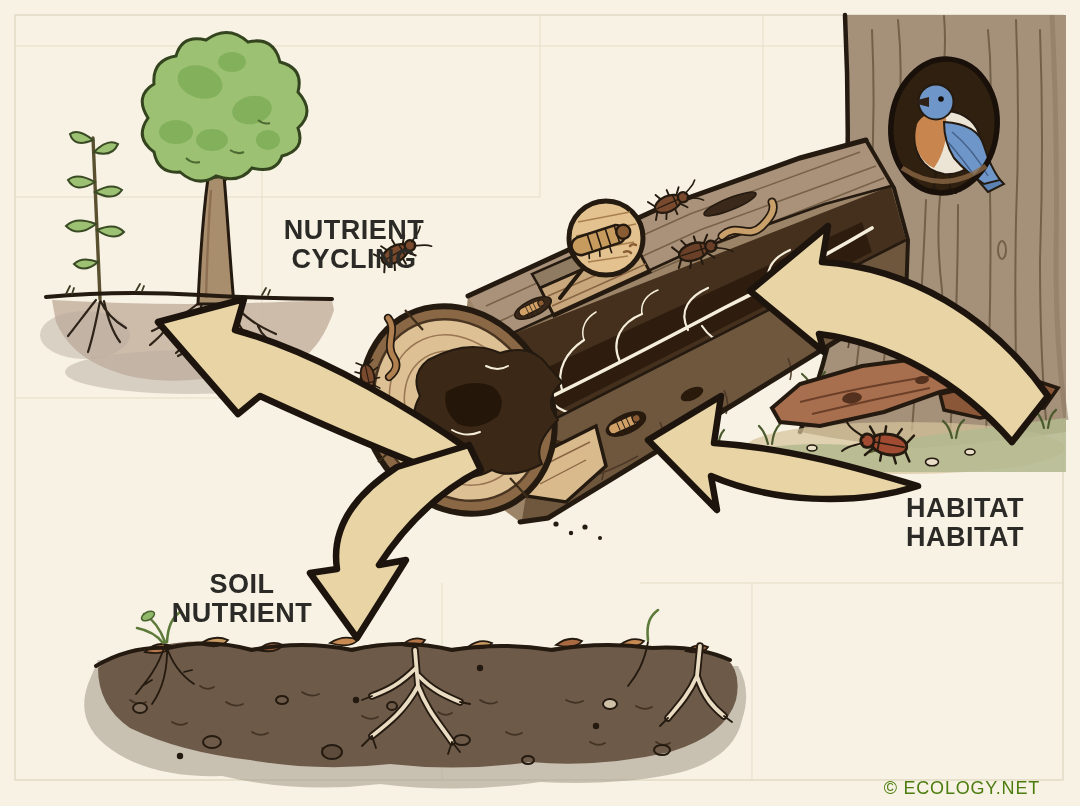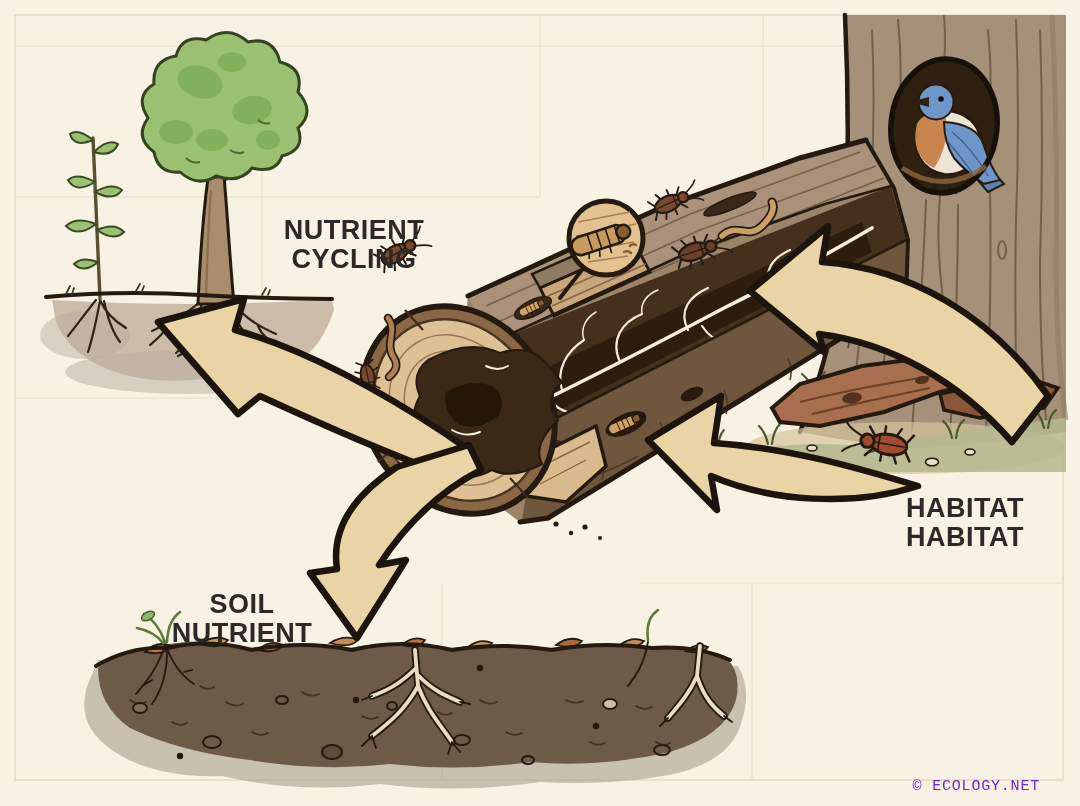--- a/index.html
+++ b/index.html
@@ -2,22 +2,22 @@
 <html><head>
 <meta charset="utf-8">
 <style>
   html,body{margin:0;padding:0;background:#e8e2d2;}
   .stage{position:relative;width:1080px;height:806px;overflow:hidden;
          background:#f7f2e3;font-family:"Liberation Sans",sans-serif;}
   .stage svg{position:absolute;left:0;top:0;}
   .label{position:absolute;transform:translateX(-50%);text-align:center;
          font-weight:700;font-size:27px;line-height:29px;letter-spacing:.5px;
          color:#2c2a26;white-space:nowrap;}
-  .footer{position:absolute;right:40px;top:778px;font-size:15px;letter-spacing:.8px;
-          color:#6d28d9;font-weight:400;font-family:Liberation Mono, monospace;}
+  .footer{position:absolute;right:40px;top:778px;font-size:18px;letter-spacing:.8px;
+          color:#4d7c0f;font-weight:400;}
 </style>
 </head>
 <body>
 
 <div class="stage">
 <svg width="1080" height="806" viewBox="0 0 1080 806">
 
   <g>
     <rect x="15" y="15" width="1048" height="765" fill="none" stroke="#dcd4bf" stroke-width="1.2"></rect>
     <g stroke="#e5ddc8" stroke-width="1">
@@ -333,19 +333,19 @@
   <div>NUTRIENT</div>
   <div>CYCLING</div>
 </div>
 
 
 <div class="label" style="left:965px;top:494px">
   <div>HABITAT</div>
   <div>HABITAT</div>
 </div>
 
-<div class="label" style="left:242px;top:590px">
+<div class="label" style="left:242px;top:570px">
   <div>SOIL</div>
   <div>NUTRIENT</div>
 </div>
 
 <div class="footer">© ECOLOGY.NET</div>
 </div>
 
 </body></html>

